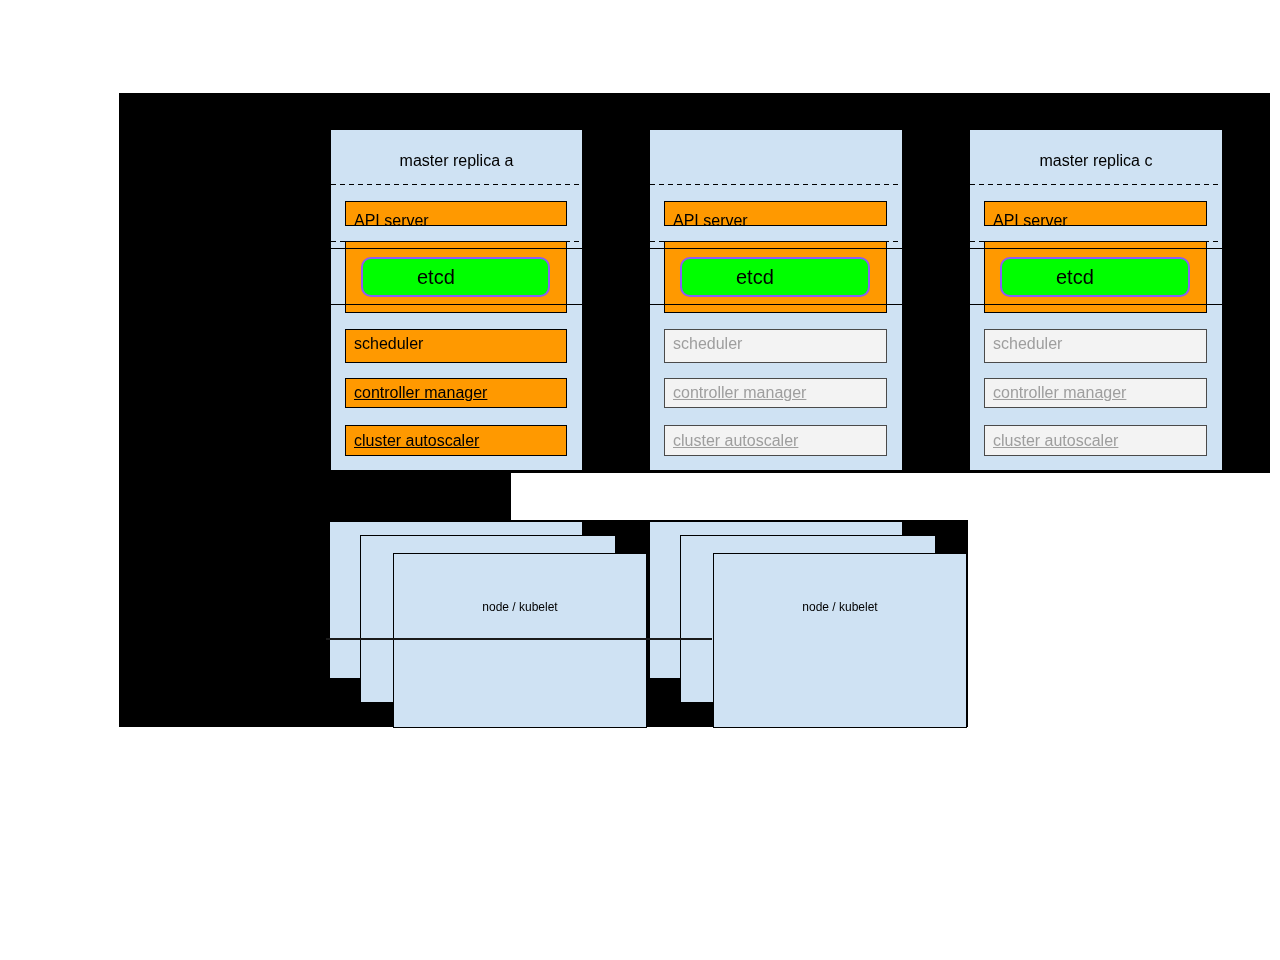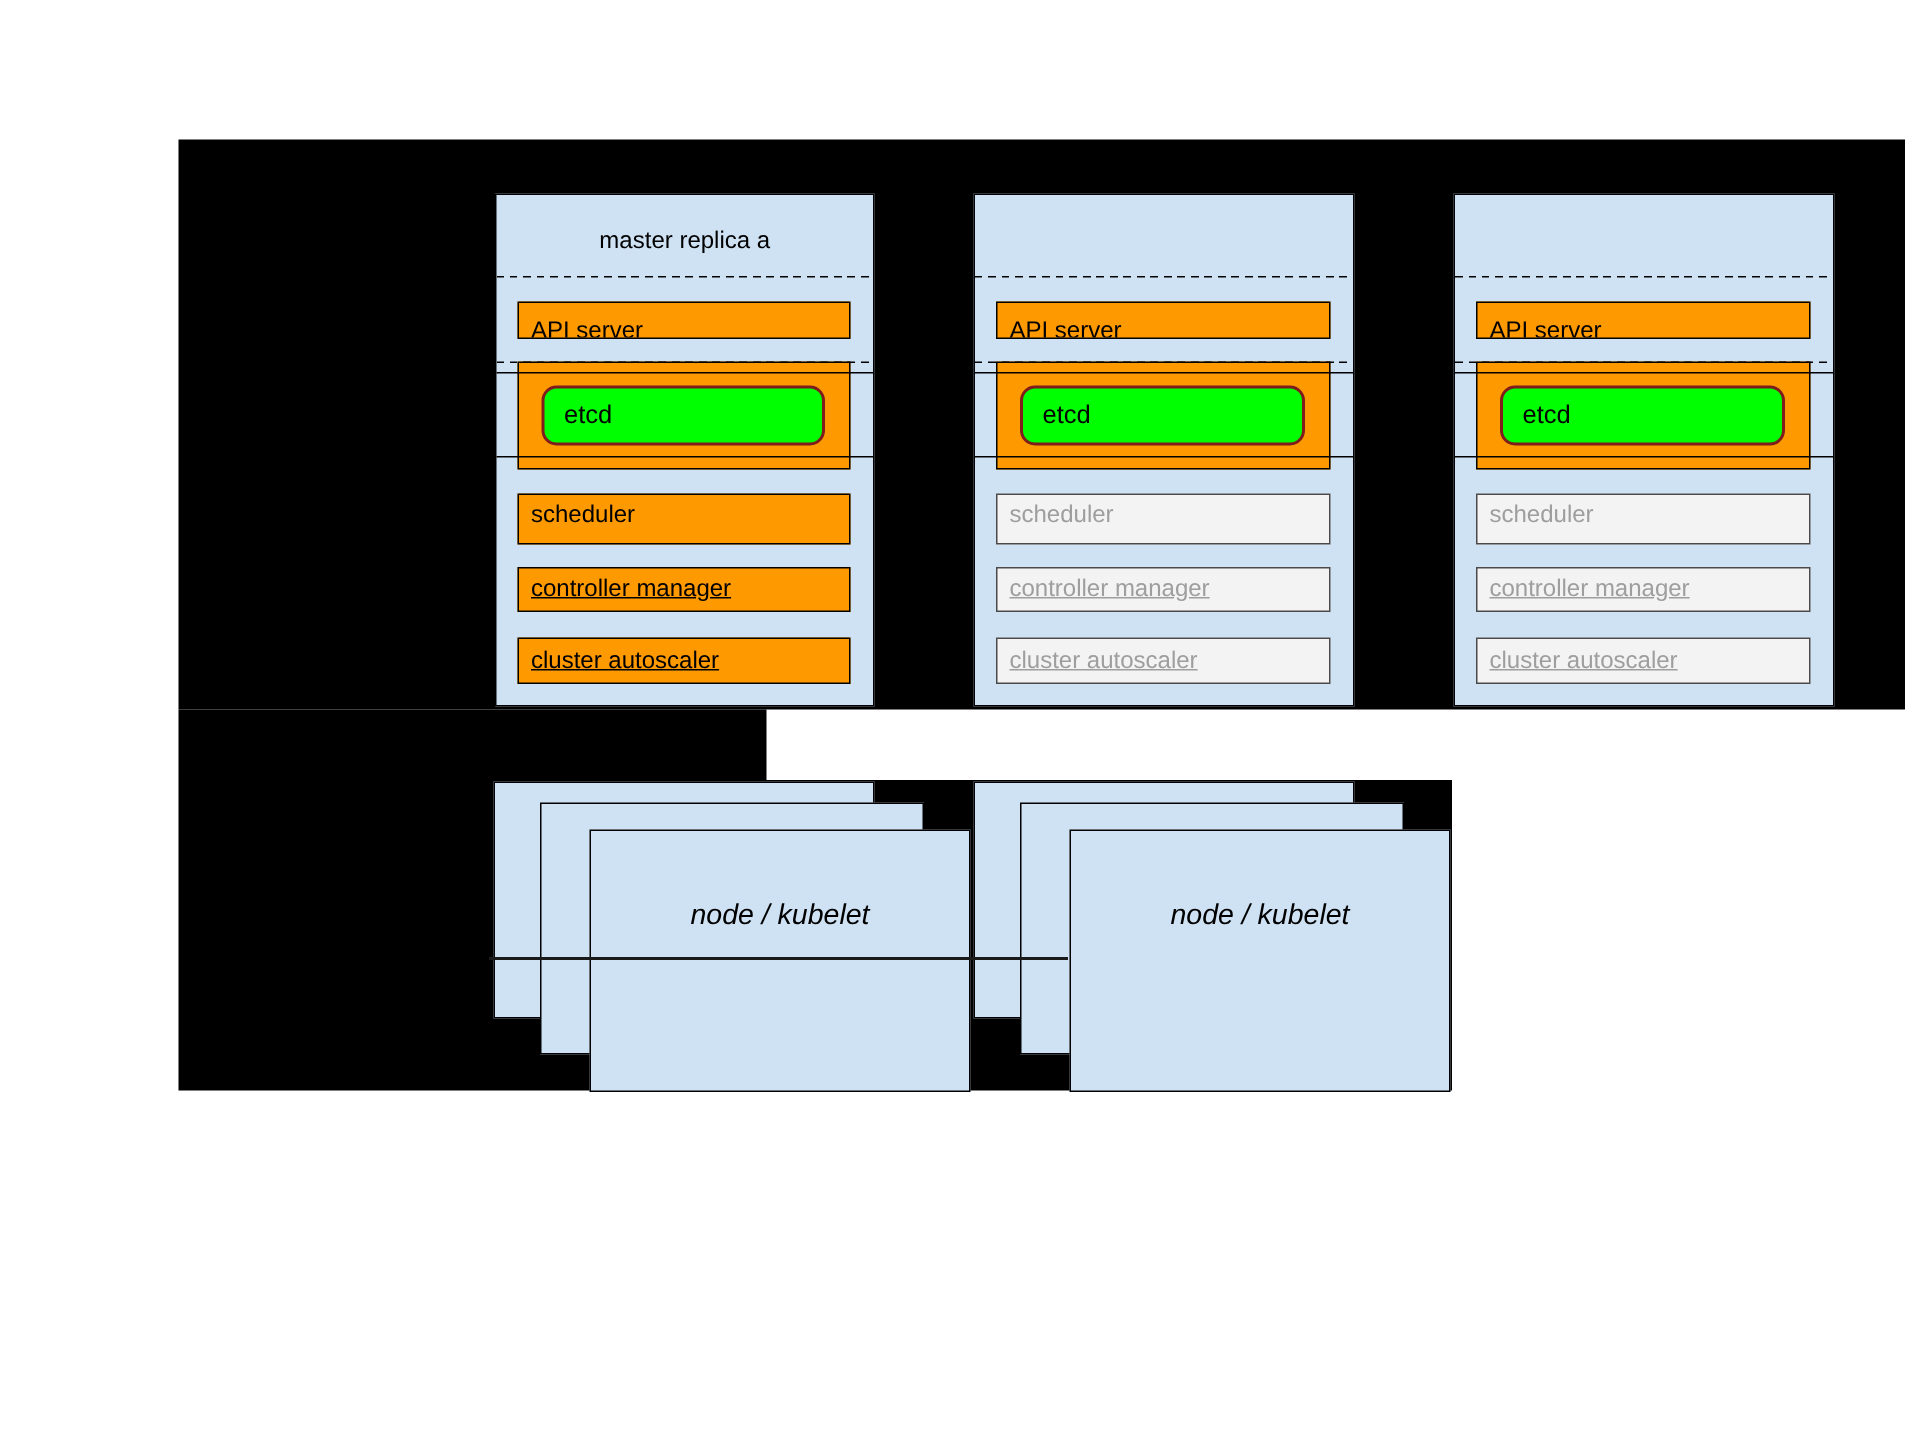--- a/index.html
+++ b/index.html
@@ -21,22 +21,22 @@
   .comp{
     position:absolute;left:14px;right:15px;box-sizing:border-box;
     border:1.5px solid #000;background:var(--active-orange,#ff9900);
     font-size:16px;overflow:hidden;
   }
   .comp .comp-label{display:block;padding-left:8px;}
   .api-box{top:71px;height:25px;line-height:38px;}
   .etcd-wrap{top:111px;height:72px;}
   .etcd-pill{
     position:absolute;left:15px;right:16px;top:15px;height:40px;box-sizing:border-box;
-    background:var(--etcd-green,#00ff00);border:2px solid #7f1d1d;border-radius:10px;
-    line-height:36px;font-size:17px;
+    background:var(--etcd-green,#00ff00);border:2px solid #8b5cf6;border-radius:10px;
+    line-height:36px;font-size:20px;padding-left:41px;
   }
   .etcd-pill .comp-label{padding-left:13px;}
   .sched{top:199px;height:34px;line-height:28px;}
   .cm{top:248px;height:30px;line-height:28px;text-decoration:underline;}
   .ca{top:295px;height:31px;line-height:29px;text-decoration:underline;}
   .standby .lower{
     background:var(--inactive-fill,#f3f3f3);
     border:1px solid #4a4a4a;
     color:var(--inactive-text,#9e9e9e);
   }
@@ -44,21 +44,21 @@
   .hline.dashed{
     border-top:none;height:1px;
     background:repeating-linear-gradient(90deg,#000 0 5px,transparent 5px 9px);
   }
 
   
   .nbox{
     position:absolute;box-sizing:border-box;
     background:var(--box-blue,#cfe2f3);border:1px solid #000;
   }
-  .node-label{padding-top:46px;text-align:center;font-size:19px;font-style:italic;}
+  .node-label{padding-top:46px;text-align:center;font-size:12px;}
   .node-divider{
     position:absolute;left:326px;top:638px;width:386px;height:2px;
     background:#1a1a1a;
   }
 </style>
 </head>
 <body>
 
 <div class="canvas">
 
@@ -109,20 +109,21 @@
     <div class="comp lower ca">
       <span class="comp-label">cluster autoscaler</span>
     </div>
     <div class="hline dashed" style="top:54px"></div>
     <div class="hline dashed" style="top:111px"></div>
     <div class="hline" style="top:118px"></div>
     <div class="hline" style="top:174px"></div>
   </div>
 
   <div class="replica standby" style="left:969px;width:254px">
+    <div class="replica-title">master replica c</div>
     <div class="comp api-box">
       <span class="comp-label">API server</span>
     </div>
     <div class="comp etcd-wrap">
       <div class="etcd-pill">
         <span class="comp-label">etcd</span>
       </div>
     </div>
     <div class="comp lower sched">
       <span class="comp-label">scheduler</span>

